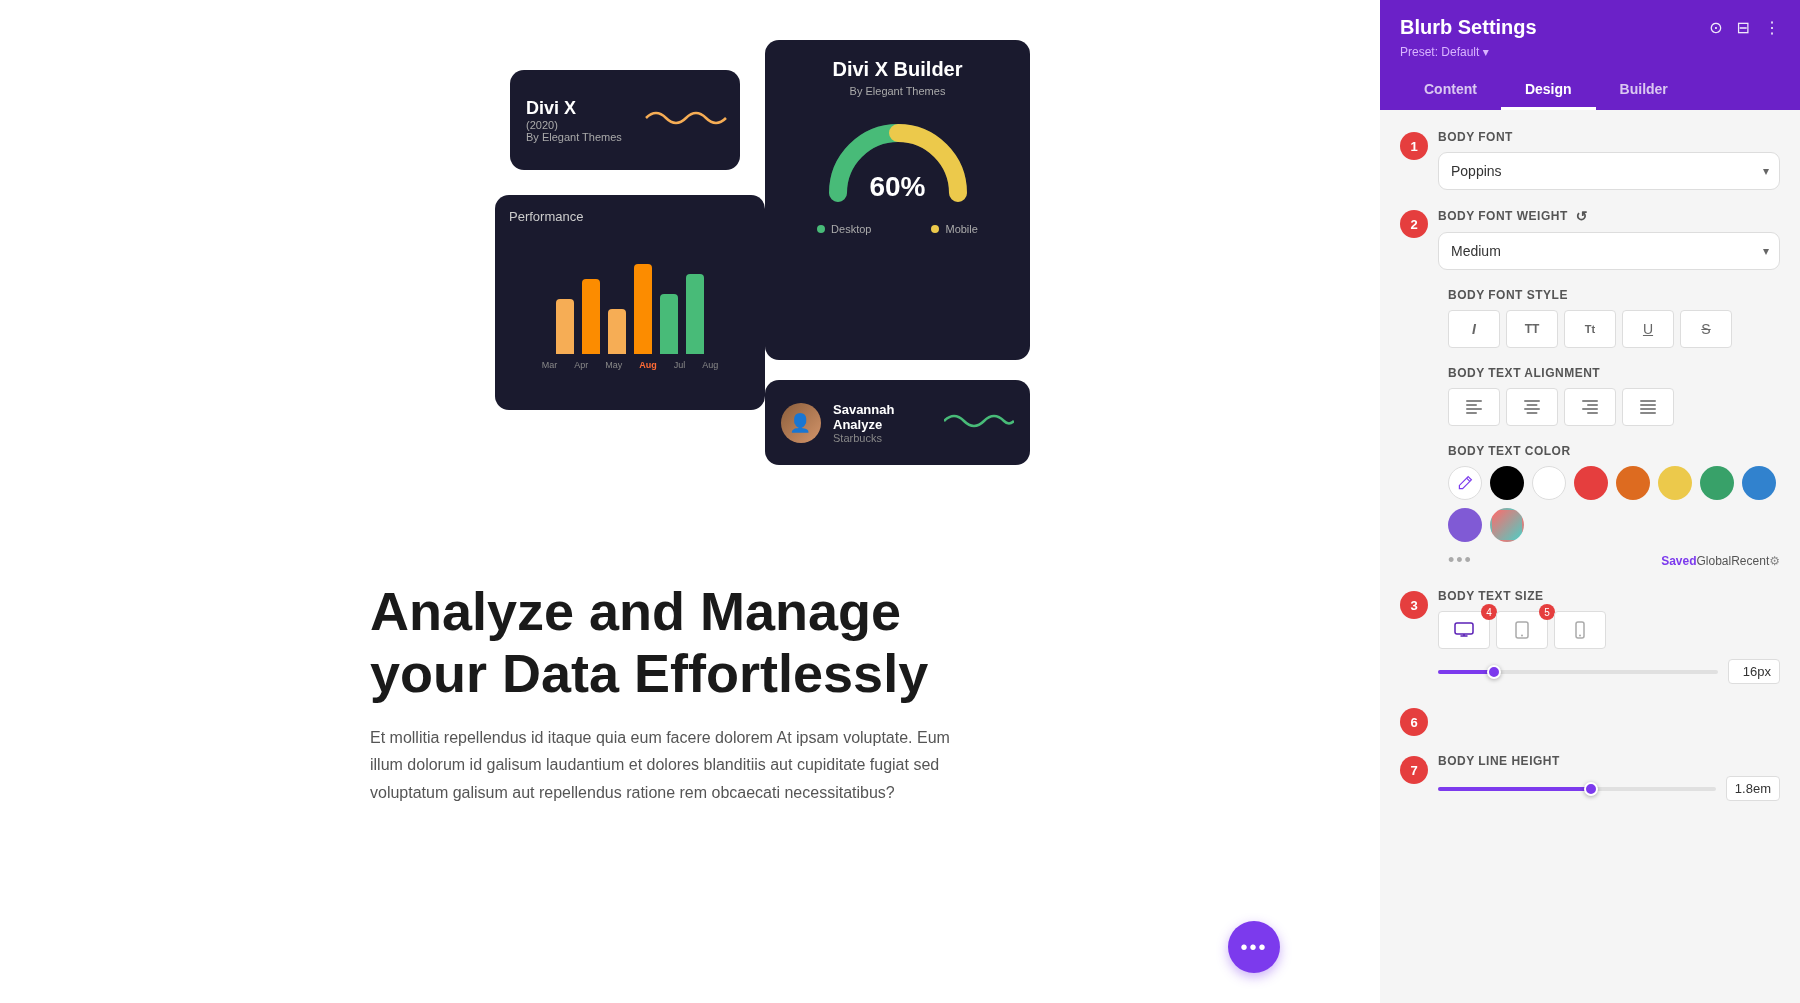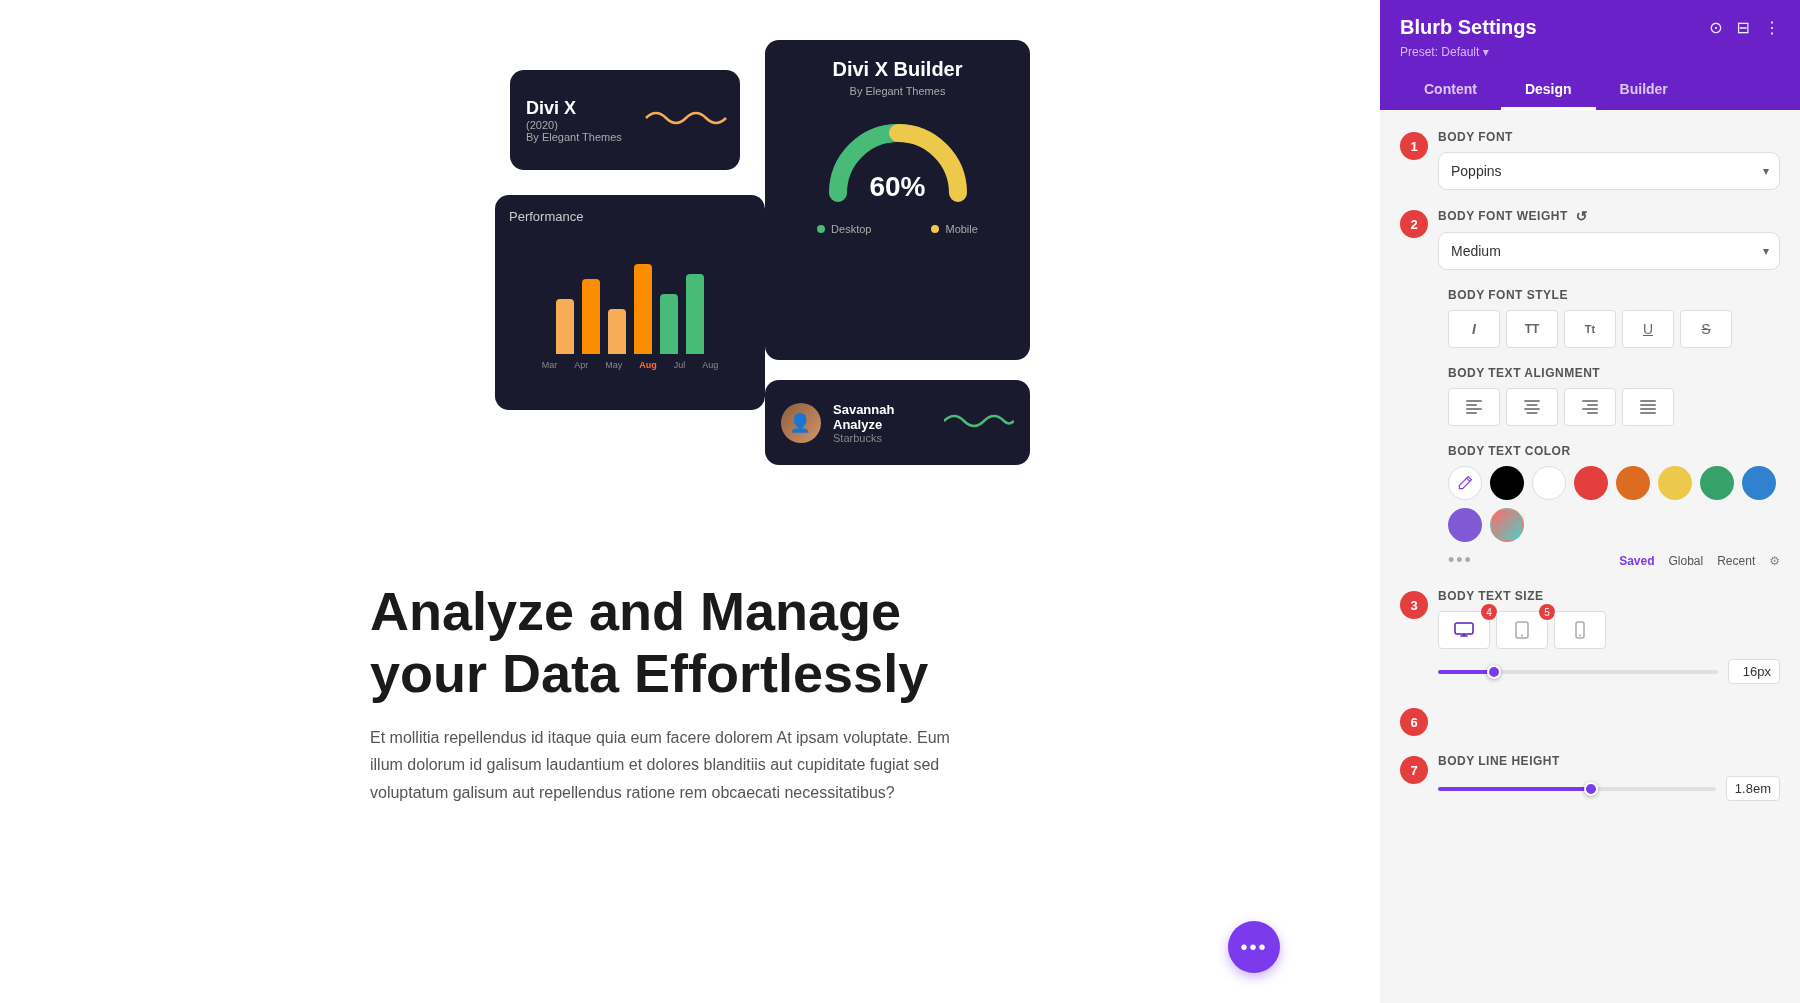--- a/index.html
+++ b/index.html
@@ -360,21 +360,20 @@
       background: white;
       border: 1px solid #ddd;
       display: flex;
       align-items: center;
       justify-content: center;
       font-size: 16px;
     }
 
     .color-tabs {
       display: flex;
-      gap: 14px;
       justify-content: flex-end;
       align-items: center;
     }
     .color-tab {
       font-size: 12px;
       color: #555;
       cursor: pointer;
       font-weight: 500;
     }
     .color-tab.active { color: #7c3aed; font-weight: 700; }

